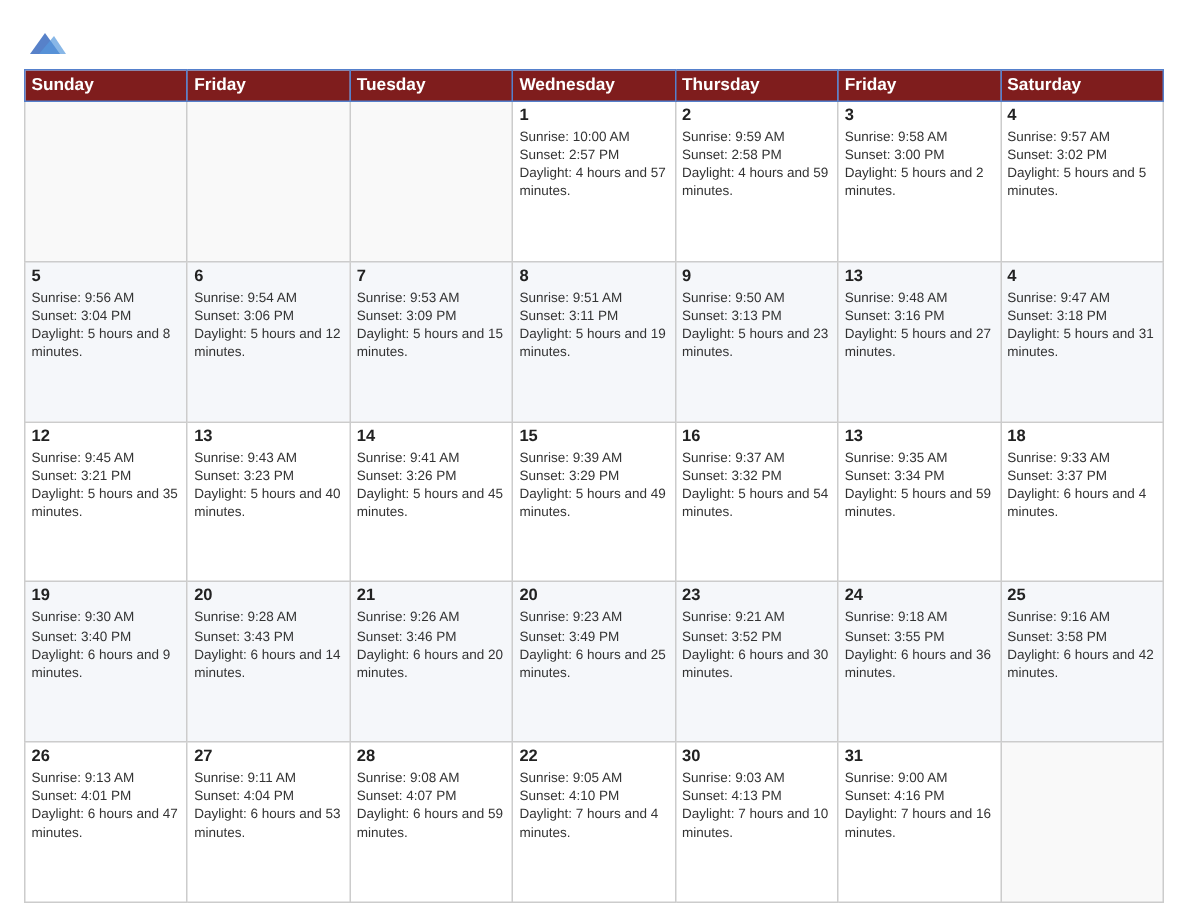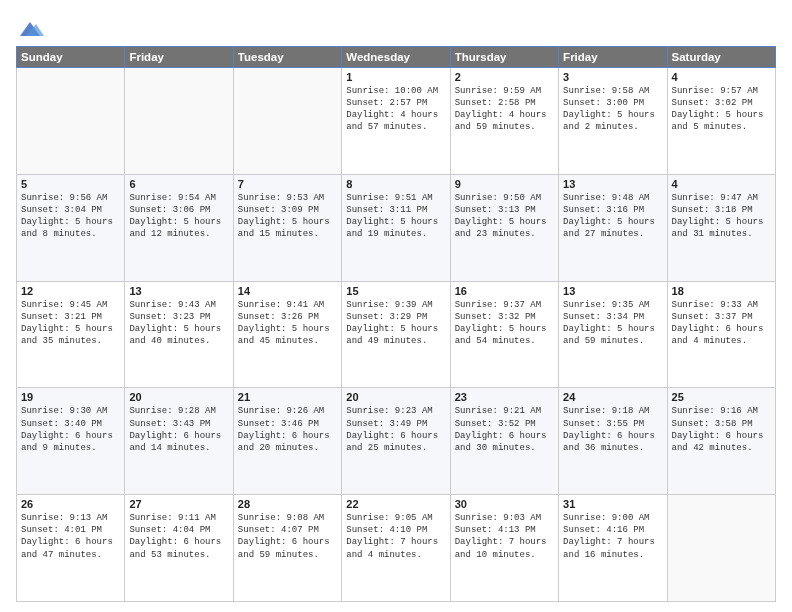--- a/index.html
+++ b/index.html
@@ -61,21 +61,21 @@
       font-size: 14px;
       color: #444;
       font-weight: bold;
     }
     .calendar {
       width: 100%;
       border-collapse: collapse;
       flex: 1;
     }
     .calendar thead tr th {
-      background: #737373;
+      background: #7f1d1d;
       color: #fff;
       font-size: 11.5px;
       font-weight: bold;
       padding: 4px 4px;
       border: 1px solid #5580cc;
       text-align: left;
       margin-top: 12px;
     }
     .calendar tbody tr td {
       border: 1px solid #ccc;
@@ -94,21 +94,20 @@
       font-size: 11px;
       font-weight: bold;
       color: #222;
       display: block;
       margin-bottom: 2px;
     }
     .day-info {
       font-size: 9px;
       color: #333;
       line-height: 1.35;
-      font-family: Liberation Mono, monospace;
     }
     .empty-cell {
       background: #f9f9f9 !important;
     }
   </style>
 </head>
 <body>
 
 <div class="page">
   <div class="header">

